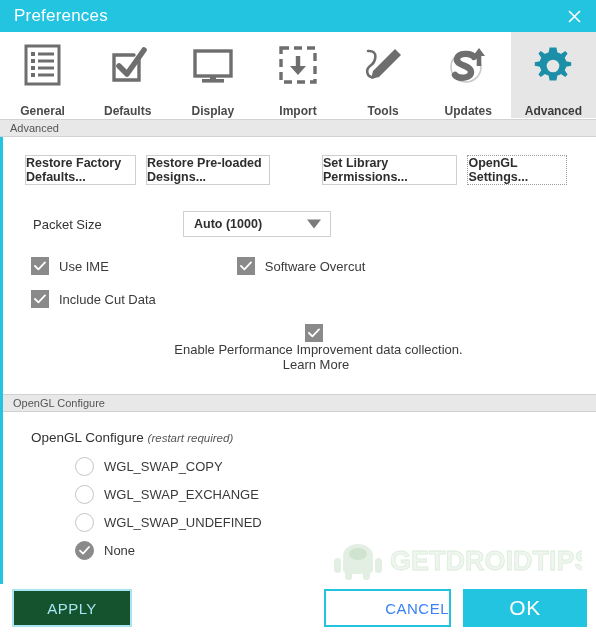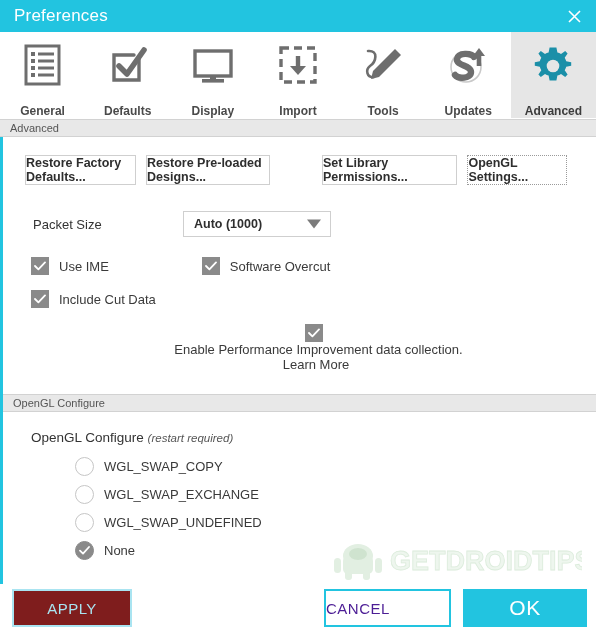--- a/index.html
+++ b/index.html
@@ -165,21 +165,21 @@
     display: flex; align-items: center; justify-content: center;
     flex: 0 0 auto;
     cursor: pointer;
   }
   .chk svg { display: block; }
   .chk-label {
     font-size: 13px; color: #3a3a3a;
     margin-left: 10px;
     white-space: nowrap;
   }
-  .chk-second { margin-left: 85px; display: flex; align-items: center; padding-left: 8px; }
+  .chk-second { margin-left: 120px; display: flex; align-items: center; padding-left: 8px; }
   .link {
     color: #3a3a3a; 
     cursor: pointer; font-size: 13px;
   }
 
   
   .gl-title {
     font-size: 13.5px; color: #333333;
     padding: 18px 0 0 28px;
   }
@@ -224,37 +224,37 @@
     left: 0; bottom: 0;
     width: 596px; height: 48px;
     background: #ffffff;
     display: flex; align-items: center;
   }
   .btn-apply {
     position: absolute;
     left: 12px;
     width: 120px; height: 38px;
     border: 2px solid #a9e4f1;
-    background: #7f1d1d;
+    background: #14532d;
     color: #a9e4f1;
     font-size: 15px;
     letter-spacing: 0.5px;
     display: flex; align-items: center; justify-content: center;
     cursor: default;
   }
   .btn-cancel {
     position: absolute;
     left: 324px;
     width: 127px; height: 38px;
     border: 2px solid #22c4e0;
     background: #ffffff;
-    color: #4c1d95;
+    color: #3b82f6;
     font-size: 15px;
     letter-spacing: 0.5px;
-    display: flex; align-items: center; justify-content: flex-start;
+    display: flex; align-items: center; justify-content: flex-end;
     cursor: pointer;
   }
   .btn-ok {
     position: absolute;
     left: 463px;
     width: 124px; height: 38px;
     border: none;
     background: #22c4e0;
     color: #ffffff;
     font-size: 21px;

